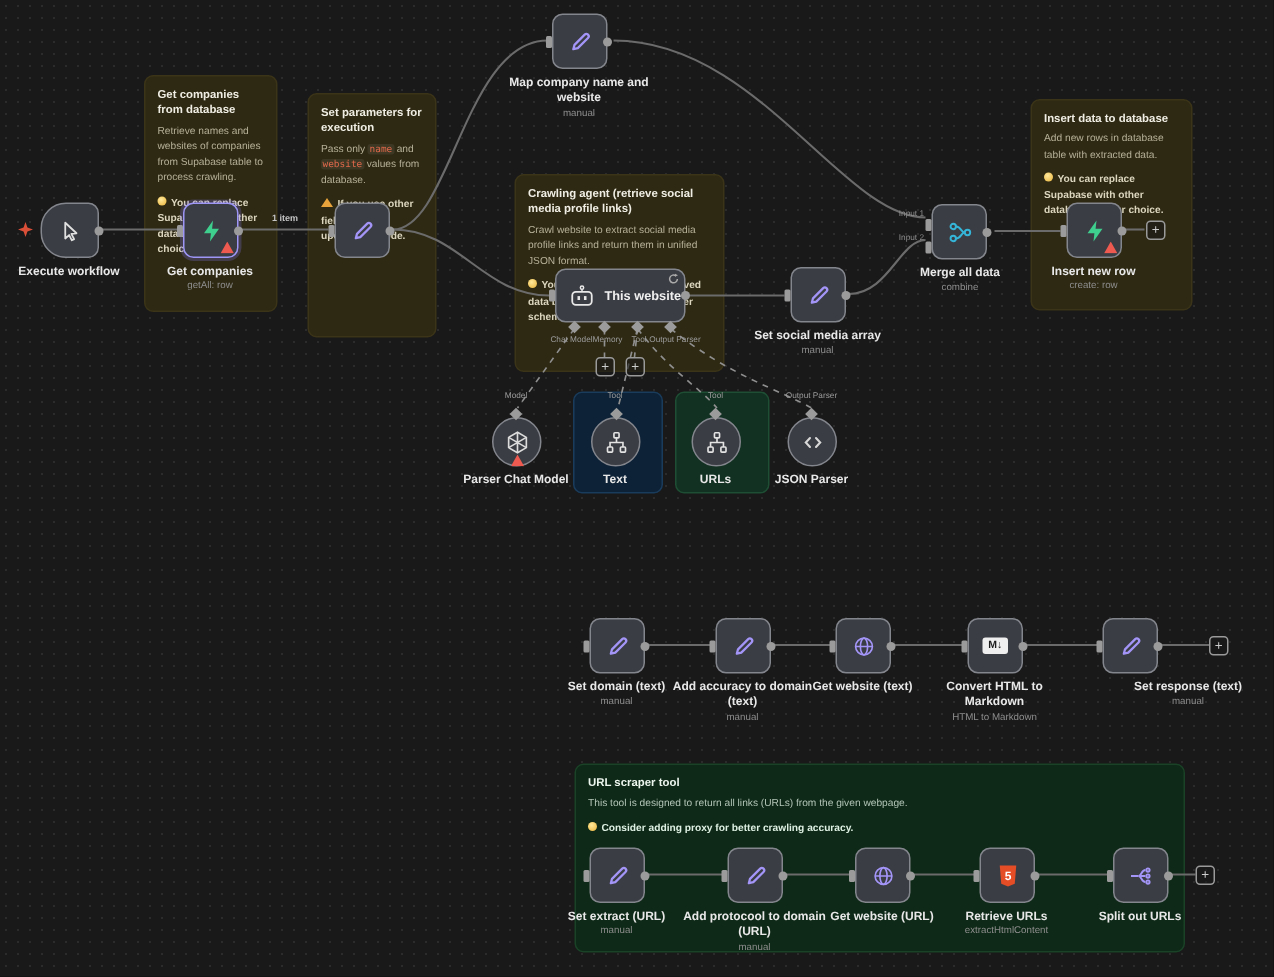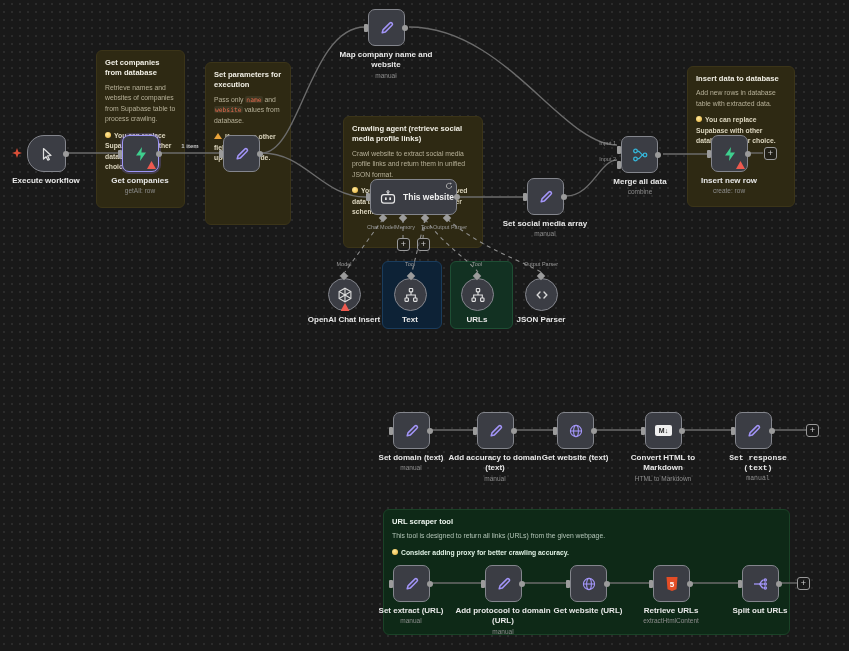--- a/index.html
+++ b/index.html
@@ -239,21 +239,21 @@
 
   <div class="circle" style="left:328px;top:278px;">
     <svg width="18" height="18">
       <g stroke="#dcdcdc" stroke-width="1.1" fill="none">
         <polygon points="9,2.2 14.9,5.6 14.9,12.4 9,15.8 3.1,12.4 3.1,5.6"></polygon>
         <path d="M9 2.2 V15.8 M3.1 5.6 L14.9 12.4 M14.9 5.6 L3.1 12.4"></path>
       </g>
     </svg>
     <span class="warn bc"></span>
   </div>
-  <div class="nlabel" style="left:344px;top:315px;width:90px;"><span>OpenAI Chat Insert</span></div>
+  <div class="nlabel" style="left:344px;top:315px;width:90px;"><span>Parser Chat Model</span></div>
 
   <div class="circle" style="left:394px;top:278px;">
     <svg width="16" height="16">
       <g stroke="#e3e3e3" stroke-width="1.1" fill="none">
         <rect x="6.3" y="1.5" width="3.4" height="3.4" rx="0.6"></rect>
         <rect x="2" y="11" width="3.4" height="3.4" rx="0.6"></rect>
         <rect x="10.6" y="11" width="3.4" height="3.4" rx="0.6"></rect>
         <path d="M8 4.9 V8 M3.7 11 V8 H12.3 V11"></path>
       </g>
     </svg>
@@ -317,21 +317,21 @@
   </div>
   <div class="nlabel" style="left:663px;top:453px;width:84px;"><span>Convert HTML to Markdown</span><div class="nsub">HTML to Markdown</div></div>
 
   <div class="node" style="left:735px;top:412px;">
     <svg width="16" height="16">
         <path d="M3.2 12.8 L4 9.9 L10.8 3.1 a1.55 1.55 0 0 1 2.2 2.2 L6.2 12.1 Z" fill="none" stroke="#a395f8" stroke-width="1.5" stroke-linejoin="round"></path>
       </svg>
     <span class="inbar"></span>
       <span class="outdot"></span>
   </div>
-  <div class="nlabel" style="left:758px;top:453px;width:90px;font-family:Liberation Mono, monospace;"><span>Set response (text)</span><div class="nsub">manual</div></div>
+  <div class="nlabel" style="left:792px;top:453px;width:90px;"><span>Set response (text)</span><div class="nsub">manual</div></div>
   <div class="plus" style="left:806px;top:424px;">+</div>
 
   <div class="node" style="left:393px;top:565px;">
     <svg width="16" height="16">
         <path d="M3.2 12.8 L4 9.9 L10.8 3.1 a1.55 1.55 0 0 1 2.2 2.2 L6.2 12.1 Z" fill="none" stroke="#a395f8" stroke-width="1.5" stroke-linejoin="round"></path>
       </svg>
     <span class="inbar"></span>
       <span class="outdot"></span>
   </div>
   <div class="nlabel" style="left:411px;top:606px;width:90px;"><span>Set extract (URL)</span><div class="nsub">manual</div></div>

